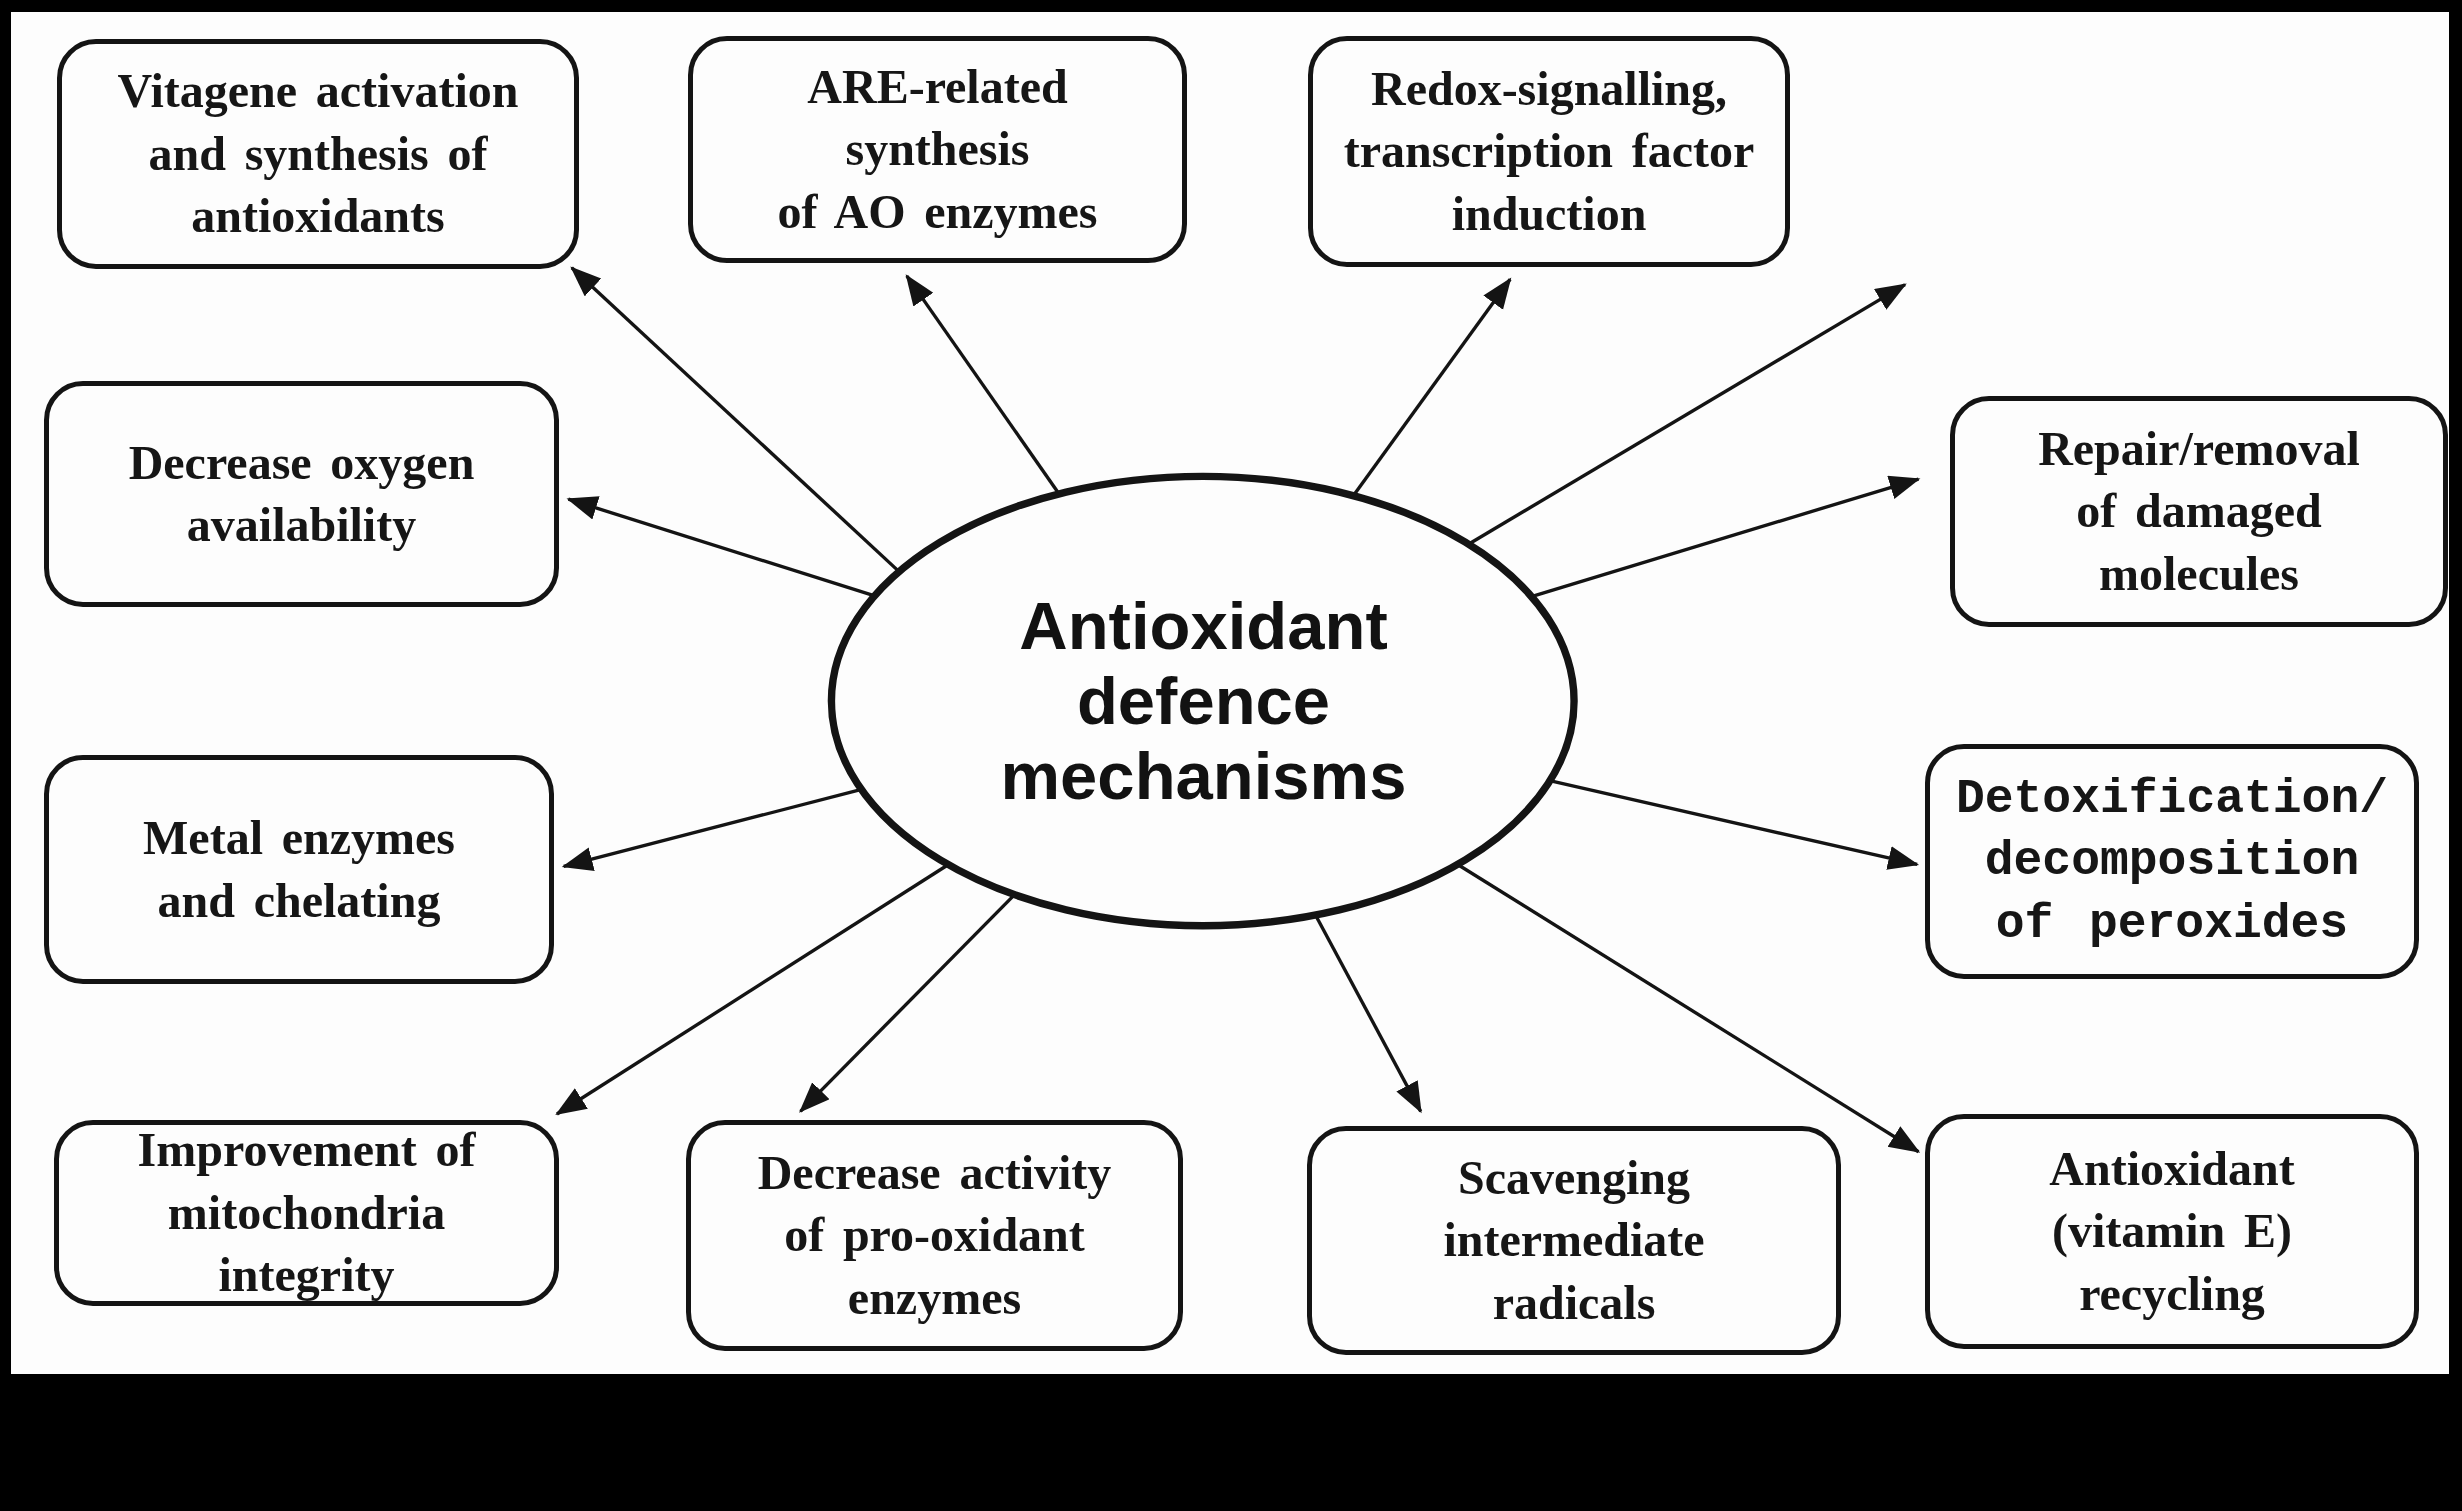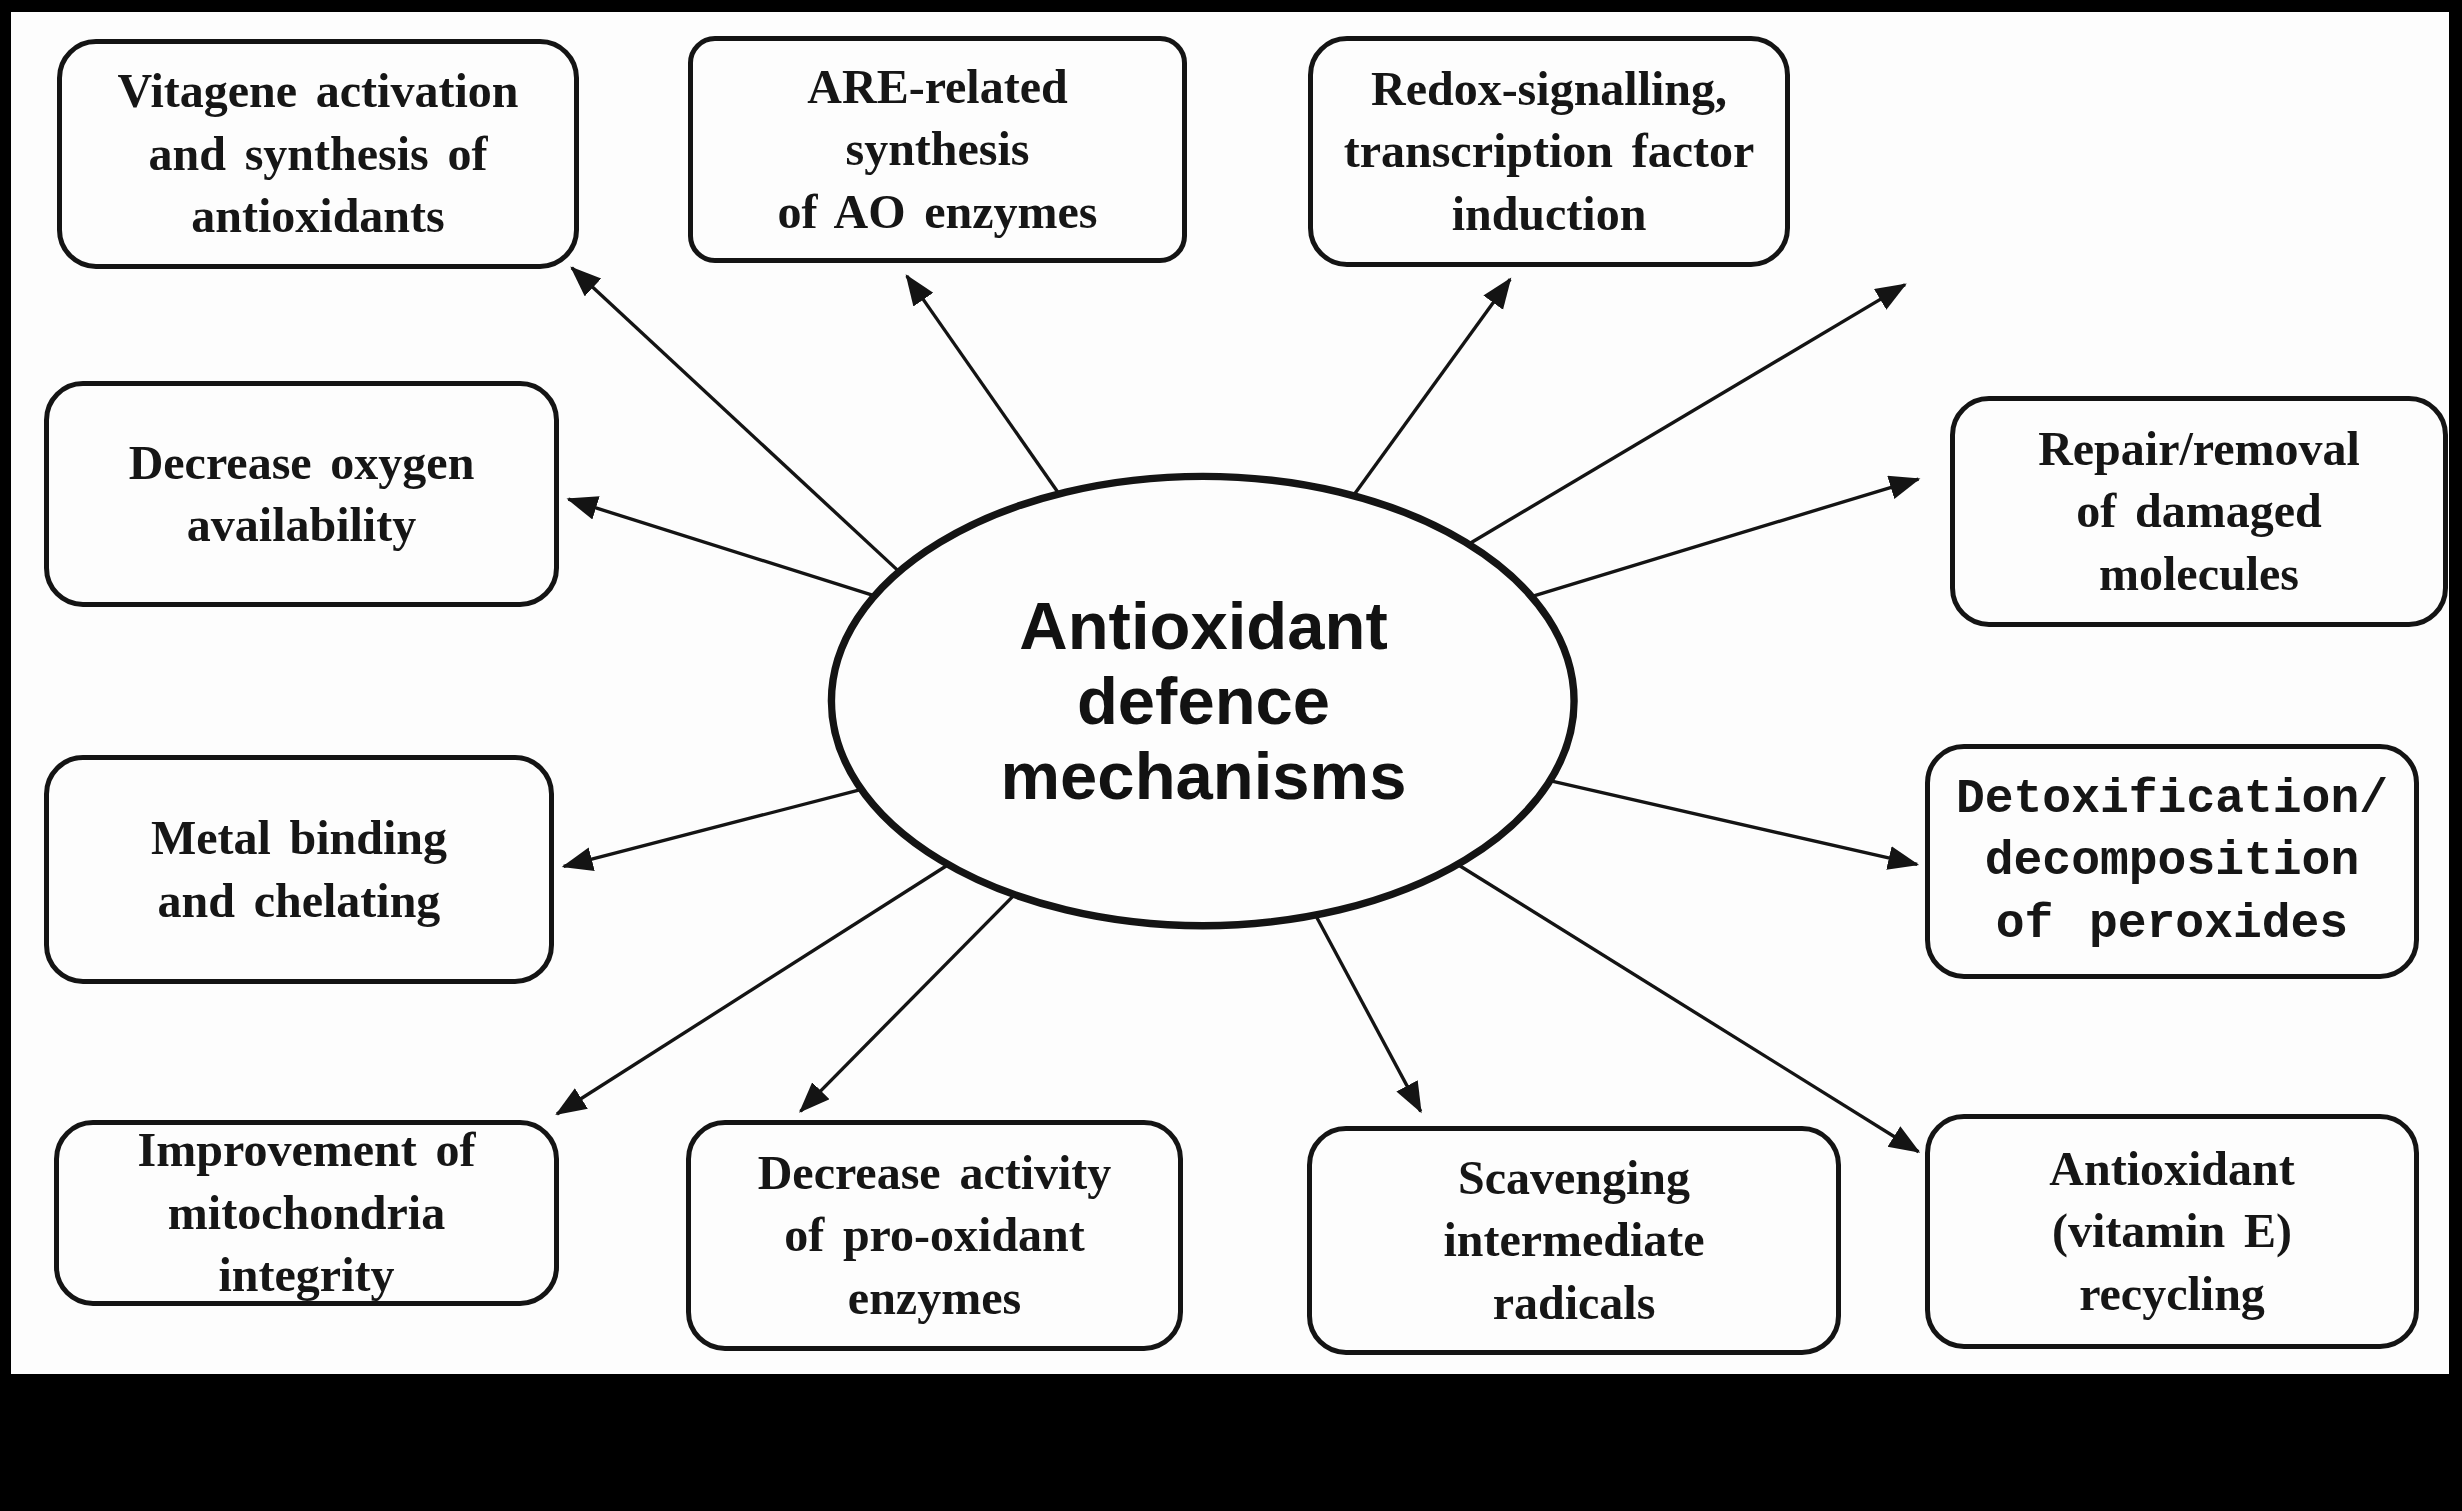--- a/index.html
+++ b/index.html
@@ -44,21 +44,21 @@
     font-family: "Liberation Serif", "DejaVu Serif", serif;
     font-weight: 700;
     font-size: 48px;
     line-height: 1.30;
     color: #161616;
     white-space: pre-line;
     word-spacing: 0.14em;
     padding: 0 16px;
   }
   .n0  { left:   57px; top:   39px; width:  522px; height: 230px; }
-  .n1  { left: 688px; top:   36px; width:  499px; height: 227px; border-radius: 27px; }
+  .n1  { left: 688px; top:   36px; width:  499px; height: 227px; }
   .n2  { left: 1308px; top:   36px; width:  482px; height: 231px; }
   .n3  { left: 1928px; top:   42px; width:  491px; height: 227px; }
   .n4  { left:   44px; top:  381px; width:  515px; height: 226px; }
   .n5  { left:   44px; top: 755px; width:  510px; height: 229px; }
   .n6  { left:   54px; top: 1120px; width:  505px; height: 186px; }
   .n7  { left: 686px; top: 1120px; width:  497px; height: 231px; }
   .n8  { left: 1307px; top: 1120px; width:  534px; height: 229px; margin-top: 6px; }
   .n9  { left: 1930px; top:  396px; width:  498px; height: 231px; margin-left: 20px; }
   .n10 { left: 1925px; top: 744px; width:  494px; height: 235px; font-family: Liberation Mono, monospace; }
   .n11 { left: 1925px; top: 1114px; width:  494px; height: 235px; }
@@ -112,21 +112,21 @@
   <div class="node n0">Vitagene activation
 and synthesis of
 antioxidants</div>
   <div class="node n1">ARE-related synthesis
 of AO enzymes</div>
   <div class="node n2">Redox-signalling,
 transcription factor
 induction</div>
   <div class="node n4">Decrease oxygen
 availability</div>
-  <div class="node n5">Metal binding
+  <div class="node n5">Metal enzymes
 and chelating</div>
   <div class="node n6">Improvement of
 mitochondria
 integrity</div>
   <div class="node n7">Decrease activity
 of pro-oxidant
 enzymes</div>
   <div class="node n8">Scavenging
 intermediate
 radicals</div>

